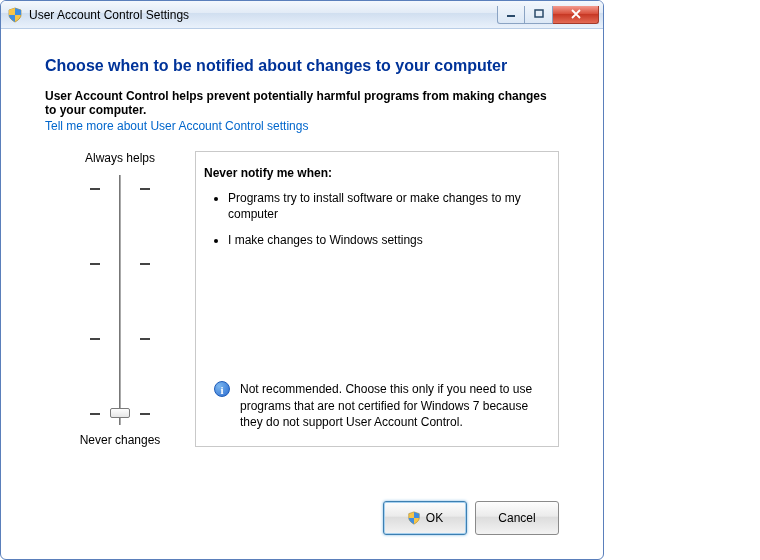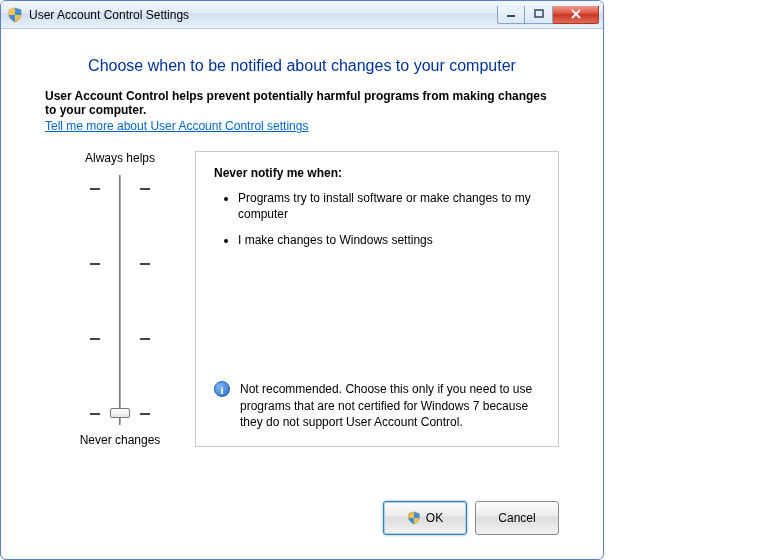--- a/index.html
+++ b/index.html
@@ -65,33 +65,31 @@
   }
   .win-btn svg { display: block; }
   .content {
     position: absolute;
     top: 28px; left: 0; right: 0; bottom: 0;
     padding: 28px 44px 12px 44px;
   }
   .heading {
     color: #003399;
     font-size: 16px;
-    font-weight: 400;
+    font-weight: 700;
     margin: 0 0 14px 0;
-    text-align: center;
   }
   .desc {
     font-size: 12px;
     margin: 0 0 2px 0;
     color: #000;
     font-weight: bold;
   }
   .link {
     color: #0066cc;
-    text-decoration: underline;
     cursor: pointer;
     font-size: 12px;
   }
   .body-row {
     display: flex;
     margin-top: 18px;
   }
   .slider-col {
     width: 150px;
     text-align: center;
@@ -131,21 +129,21 @@
     position: absolute;
     left: 50%; transform: translate(-50%,-50%);
     width: 20px; height: 10px;
     background: linear-gradient(to bottom,#fdfdfd,#e6e6e6);
     border:1px solid #7a7a7a;
     border-radius: 2px;
   }
   .info-box {
     flex: 1;
     border: 1px solid #c9c9c9;
-    padding: 14px 18px 14px 18px;
+    padding: 14px 18px 14px 8px;
     min-height: 265px;
     position: relative;
     background: #fff;
   }
   .info-title {
     font-weight: bold;
     font-size: 12px;
     margin-bottom: 10px;
   }
   .info-list {

